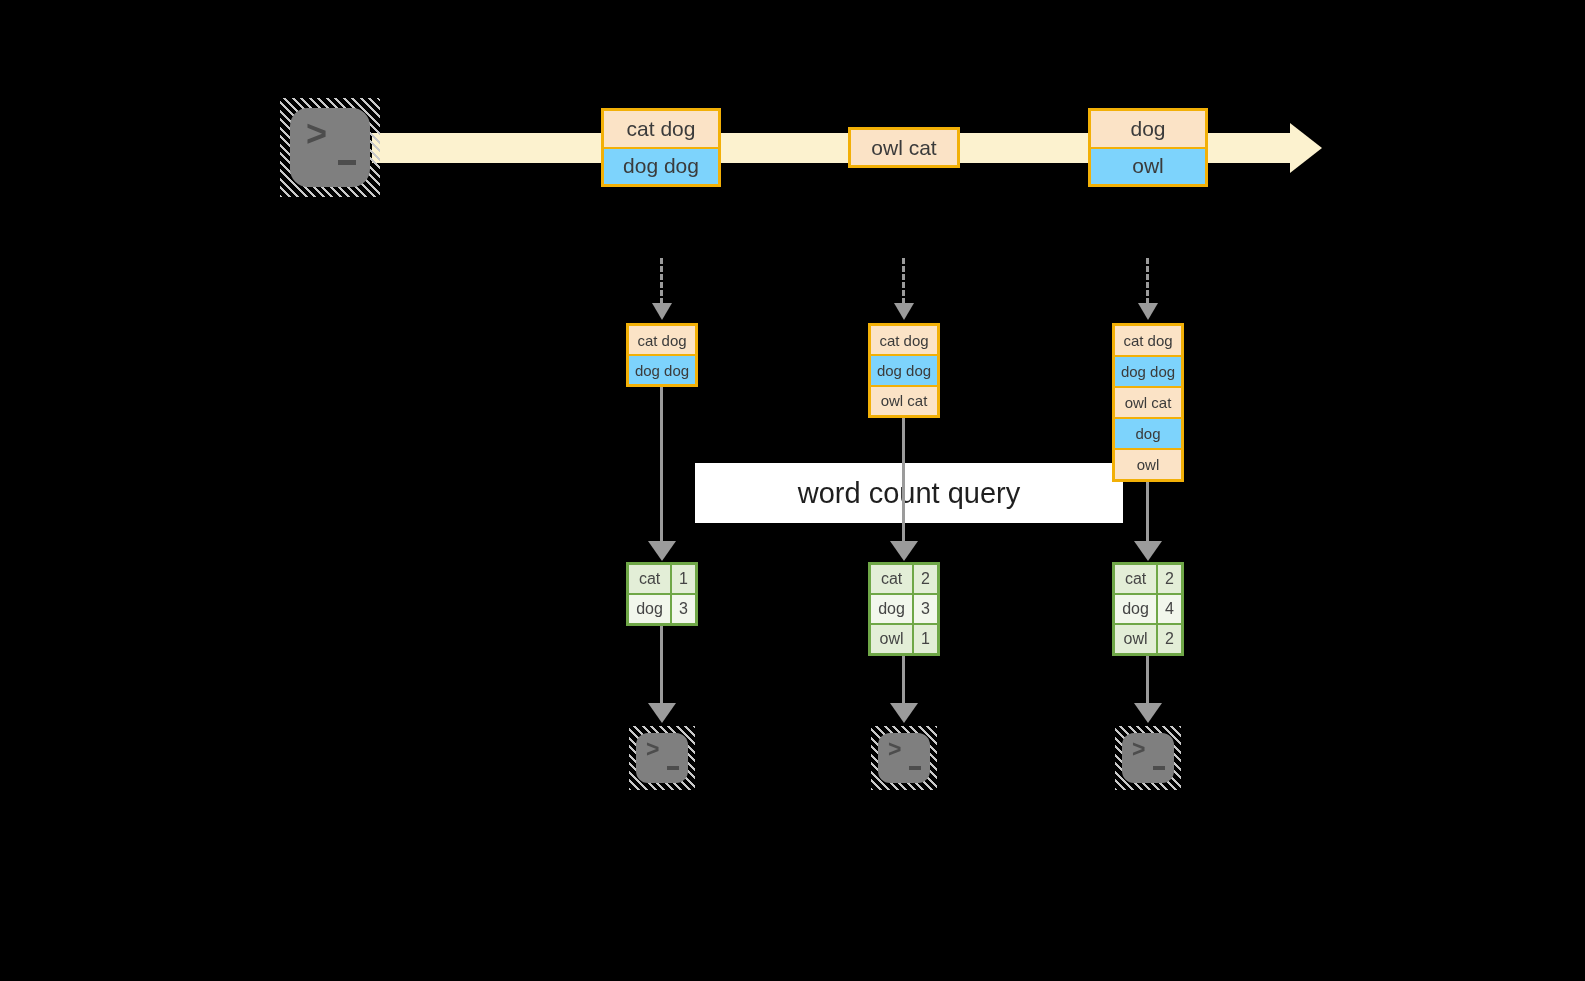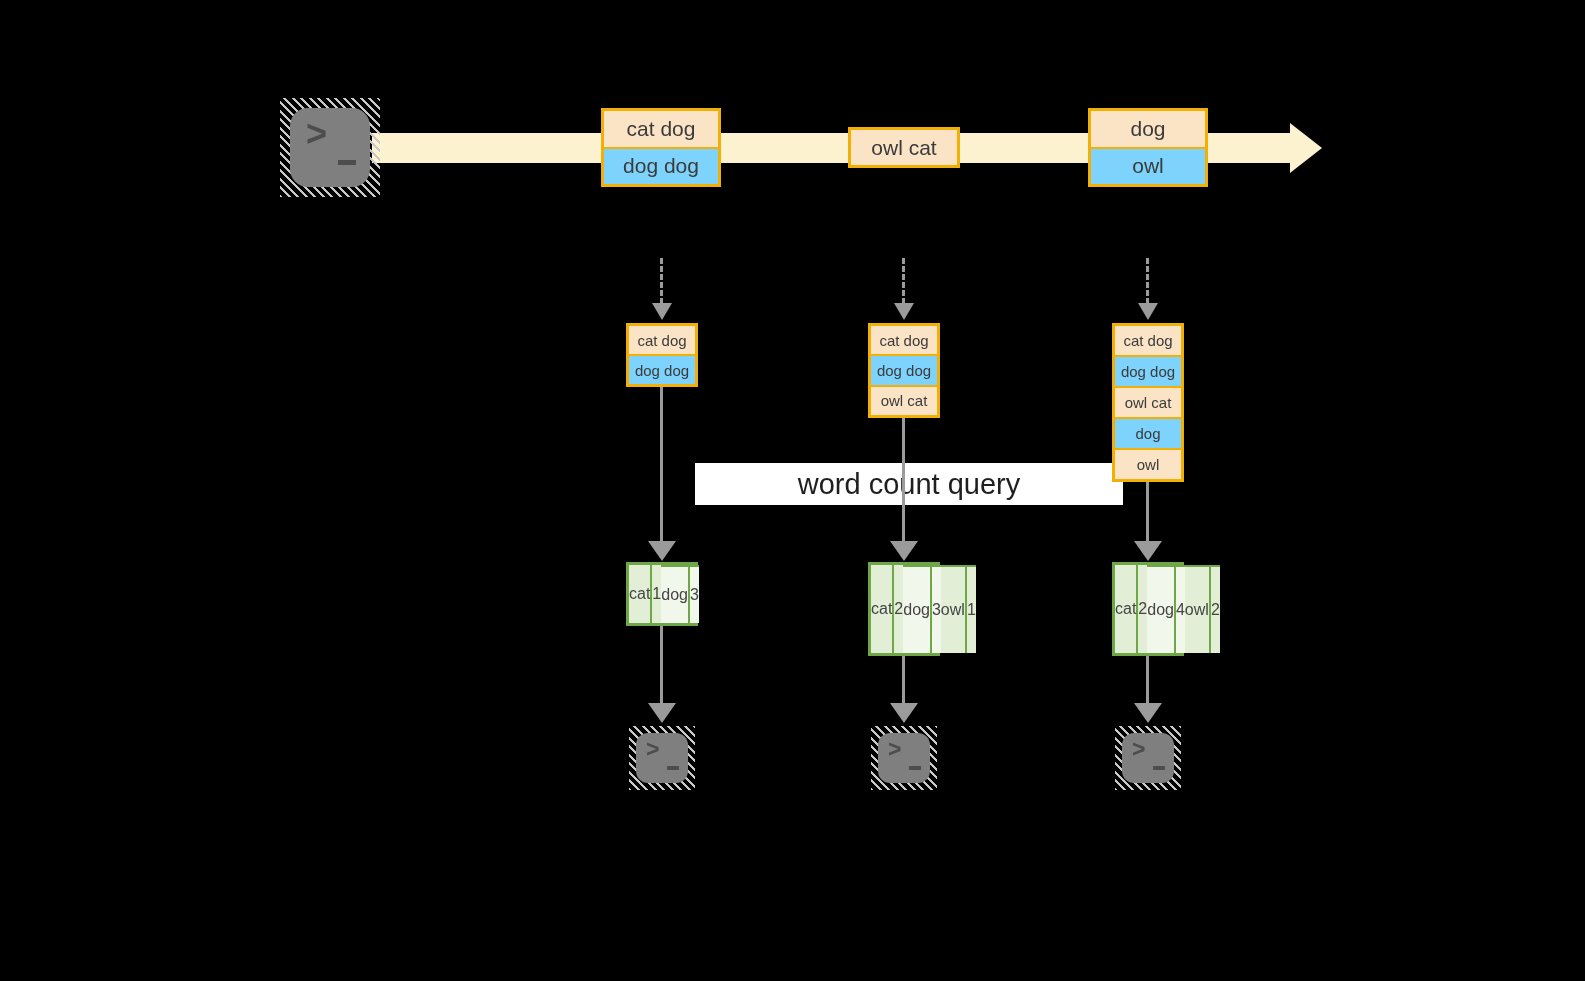--- a/index.html
+++ b/index.html
@@ -29,30 +29,30 @@
     border-top:25px solid transparent;border-bottom:25px solid transparent;border-left:32px solid #fcf2cf;}
   
   .obox{position:absolute;border:3px solid #f2b007;display:flex;flex-direction:column;box-sizing:border-box;}
   .orow{flex:1;display:flex;align-items:center;justify-content:center;color:#3b3b3b;}
   .orow + .orow{border-top:2px solid #f2b007;}
   .orow.dark{background:#fbe3c6;}
   .orow.light{background:#7dd3fc;}
   .event-box .orow{font-size:21px;}
   .state-box .orow{font-size:15px;}
   
-  .query-band{position:absolute;left:695px;top:463px;width:428px;height:42px;background:#ffffff;
+  .query-band{position:absolute;left:695px;top:463px;width:428px;height:60px;background:#ffffff;
     display:flex;align-items:center;justify-content:center;font-size:29px;color:#1f1f1f;}
   
   .vline{position:absolute;width:3px;background:#9b9b9b;}
   .vline-dashed{position:absolute;width:0;border-left:3px dashed #9b9b9b;}
   .arrow-down{position:absolute;width:0;height:0;
     border-left:14px solid transparent;border-right:14px solid transparent;border-top:20px solid #9b9b9b;}
   .arrow-down.sm{border-left-width:10px;border-right-width:10px;border-top-width:17px;}
   
-  .gtable{position:absolute;border:3px solid #6fa747;display:flex;flex-direction:row;box-sizing:border-box;}
+  .gtable{position:absolute;border:3px solid #6fa747;display:flex;flex-direction:column;box-sizing:border-box;}
   .grow{flex:1;display:flex;}
   .grow + .grow{border-top:2px solid #6fa747;}
   .grow.dark .gcell{background:#e3eed7;}
   .grow.light .gcell{background:#f2f7ec;}
   .gcell{display:flex;align-items:center;justify-content:center;font-size:16px;color:#454545;}
   .gword{flex:1.8;border-right:2px solid #6fa747;}
   .gnum{flex:1;}
 </style>
 </head>
 <body>

